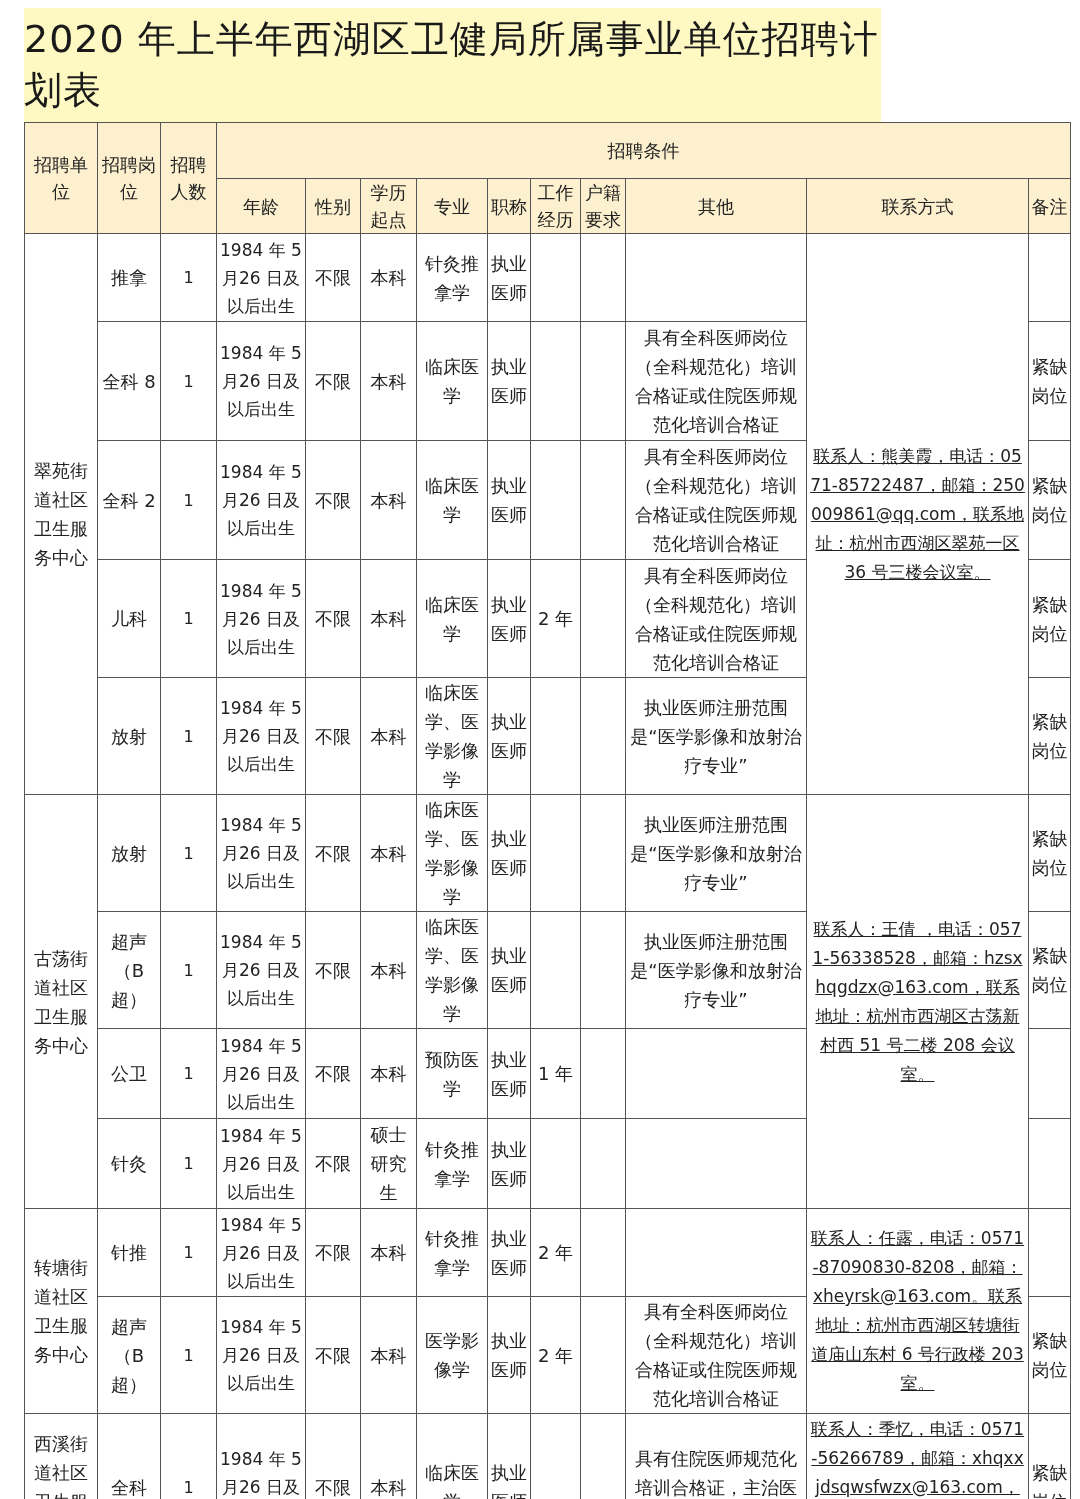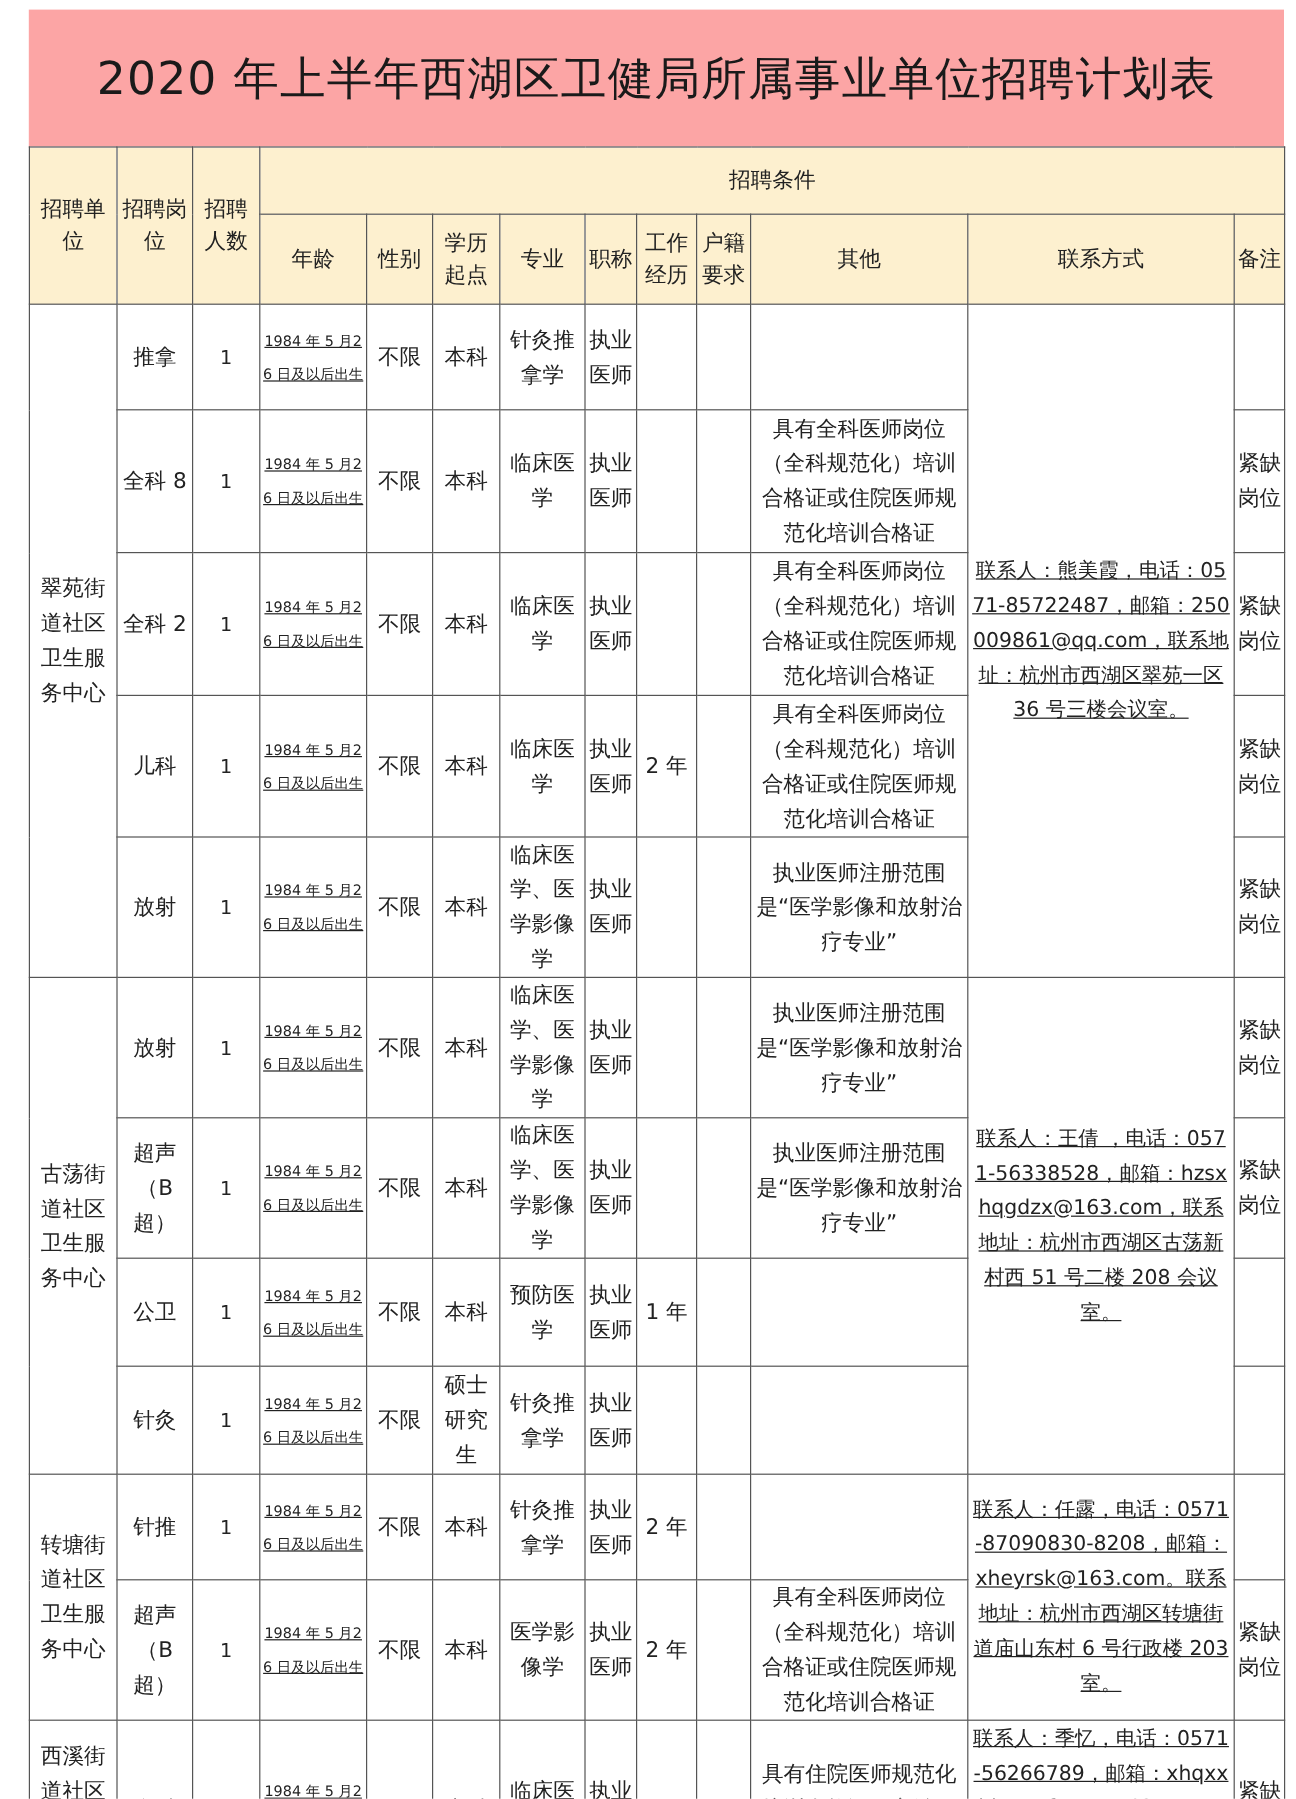--- a/index.html
+++ b/index.html
@@ -1,41 +1,41 @@
 <!DOCTYPE html>
 <html><head>
 <meta charset="utf-8">
 <style>
   html, body { margin:0; padding:0; }
   body {
     width:1080px; height:1499px; background:#ffffff; position:relative; overflow:hidden;
     font-family: "DejaVu Sans", "Liberation Sans", sans-serif; color:#222;
   }
   .title-band {
-    position:absolute; left:24px; top:8px; width:1046px; height:114px;
-    background:#fca5a5;
+    position:absolute; left:24px; top:8px; width:857px; height:114px;
+    background:#fef9c3;
     display:flex; align-items:center; justify-content:center;
   }
   .title-band h1 {
     margin:0; font-weight:normal; font-size:38px; letter-spacing:1px; color:#1a1a1a;
   }
   table.plan {
     position:absolute; left:24px; top:122px; width:1046px;
     border-collapse:collapse; table-layout:fixed;
     font-size:18px; line-height:29px;
   }
   table.plan td, table.plan th {
     border:1.5px solid #555; padding:0 2px; text-align:center; vertical-align:middle;
     font-weight:normal; overflow:hidden; word-break:break-all;
   }
   table.plan thead th { background:#fdf0cf; line-height:27px; }
   table.plan td.left { text-align:center; }
   td.contact { text-align:left; font-size:17px; line-height:29px; padding:0 2px;text-decoration:underline; }
   td.unit { font-size:18px; line-height:29px;margin-left:18px; }
-  td.date { font-size:12px; line-height:28px;text-decoration:underline; }
+  td.date { font-size:17px; line-height:28px; }
   .num { font-size:16px; }
 </style>
 </head>
 <body>
 
 <div class="title-band">
   <h1>2020 年上半年西湖区卫健局所属事业单位招聘计划表</h1>
 </div>
 
 <table class="plan">
@@ -54,21 +54,21 @@
       <col style="width:222px">
     <col style="width:42px">
   </colgroup>
   <thead>
     <tr style="height:56px">
       <th rowspan="2">招聘单位</th>
       <th rowspan="2">招聘岗位</th>
       <th rowspan="2">招聘人数</th>
       <th colspan="10">招聘条件</th>
     </tr>
-    <tr style="height:75px">
+    <tr style="height:55px">
       <th>年龄</th>
       <th>性别</th>
       <th>学历起点</th>
       <th>专业</th>
       <th>职称</th>
       <th>工作经历</th>
       <th>户籍要求</th>
       <th>其他</th>
       <th>联系方式</th>
       <th>备注</th>

